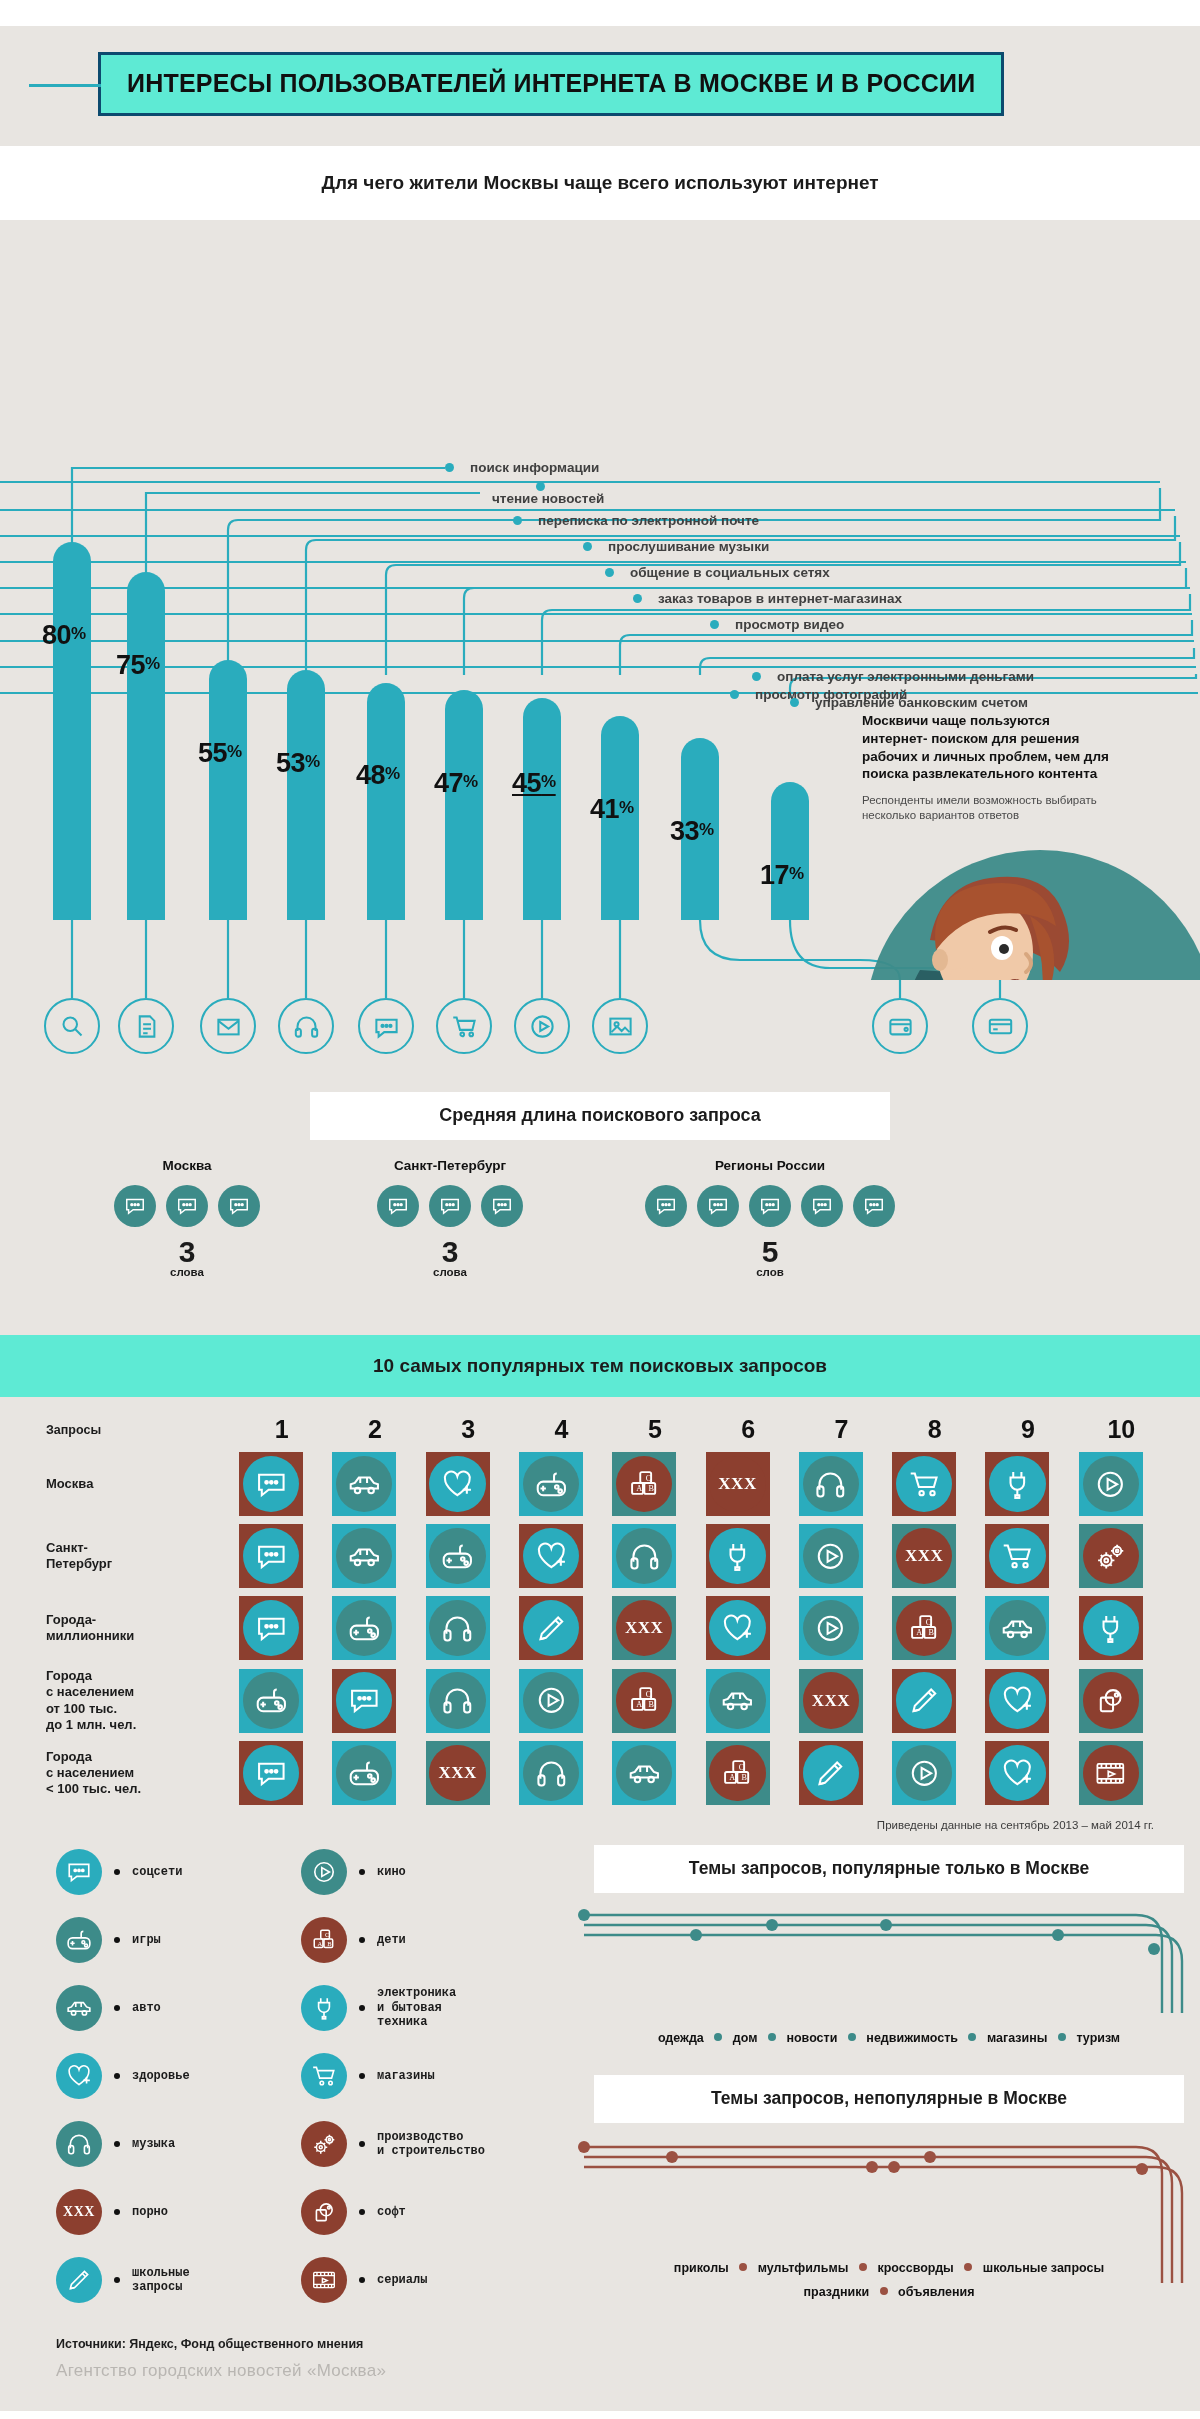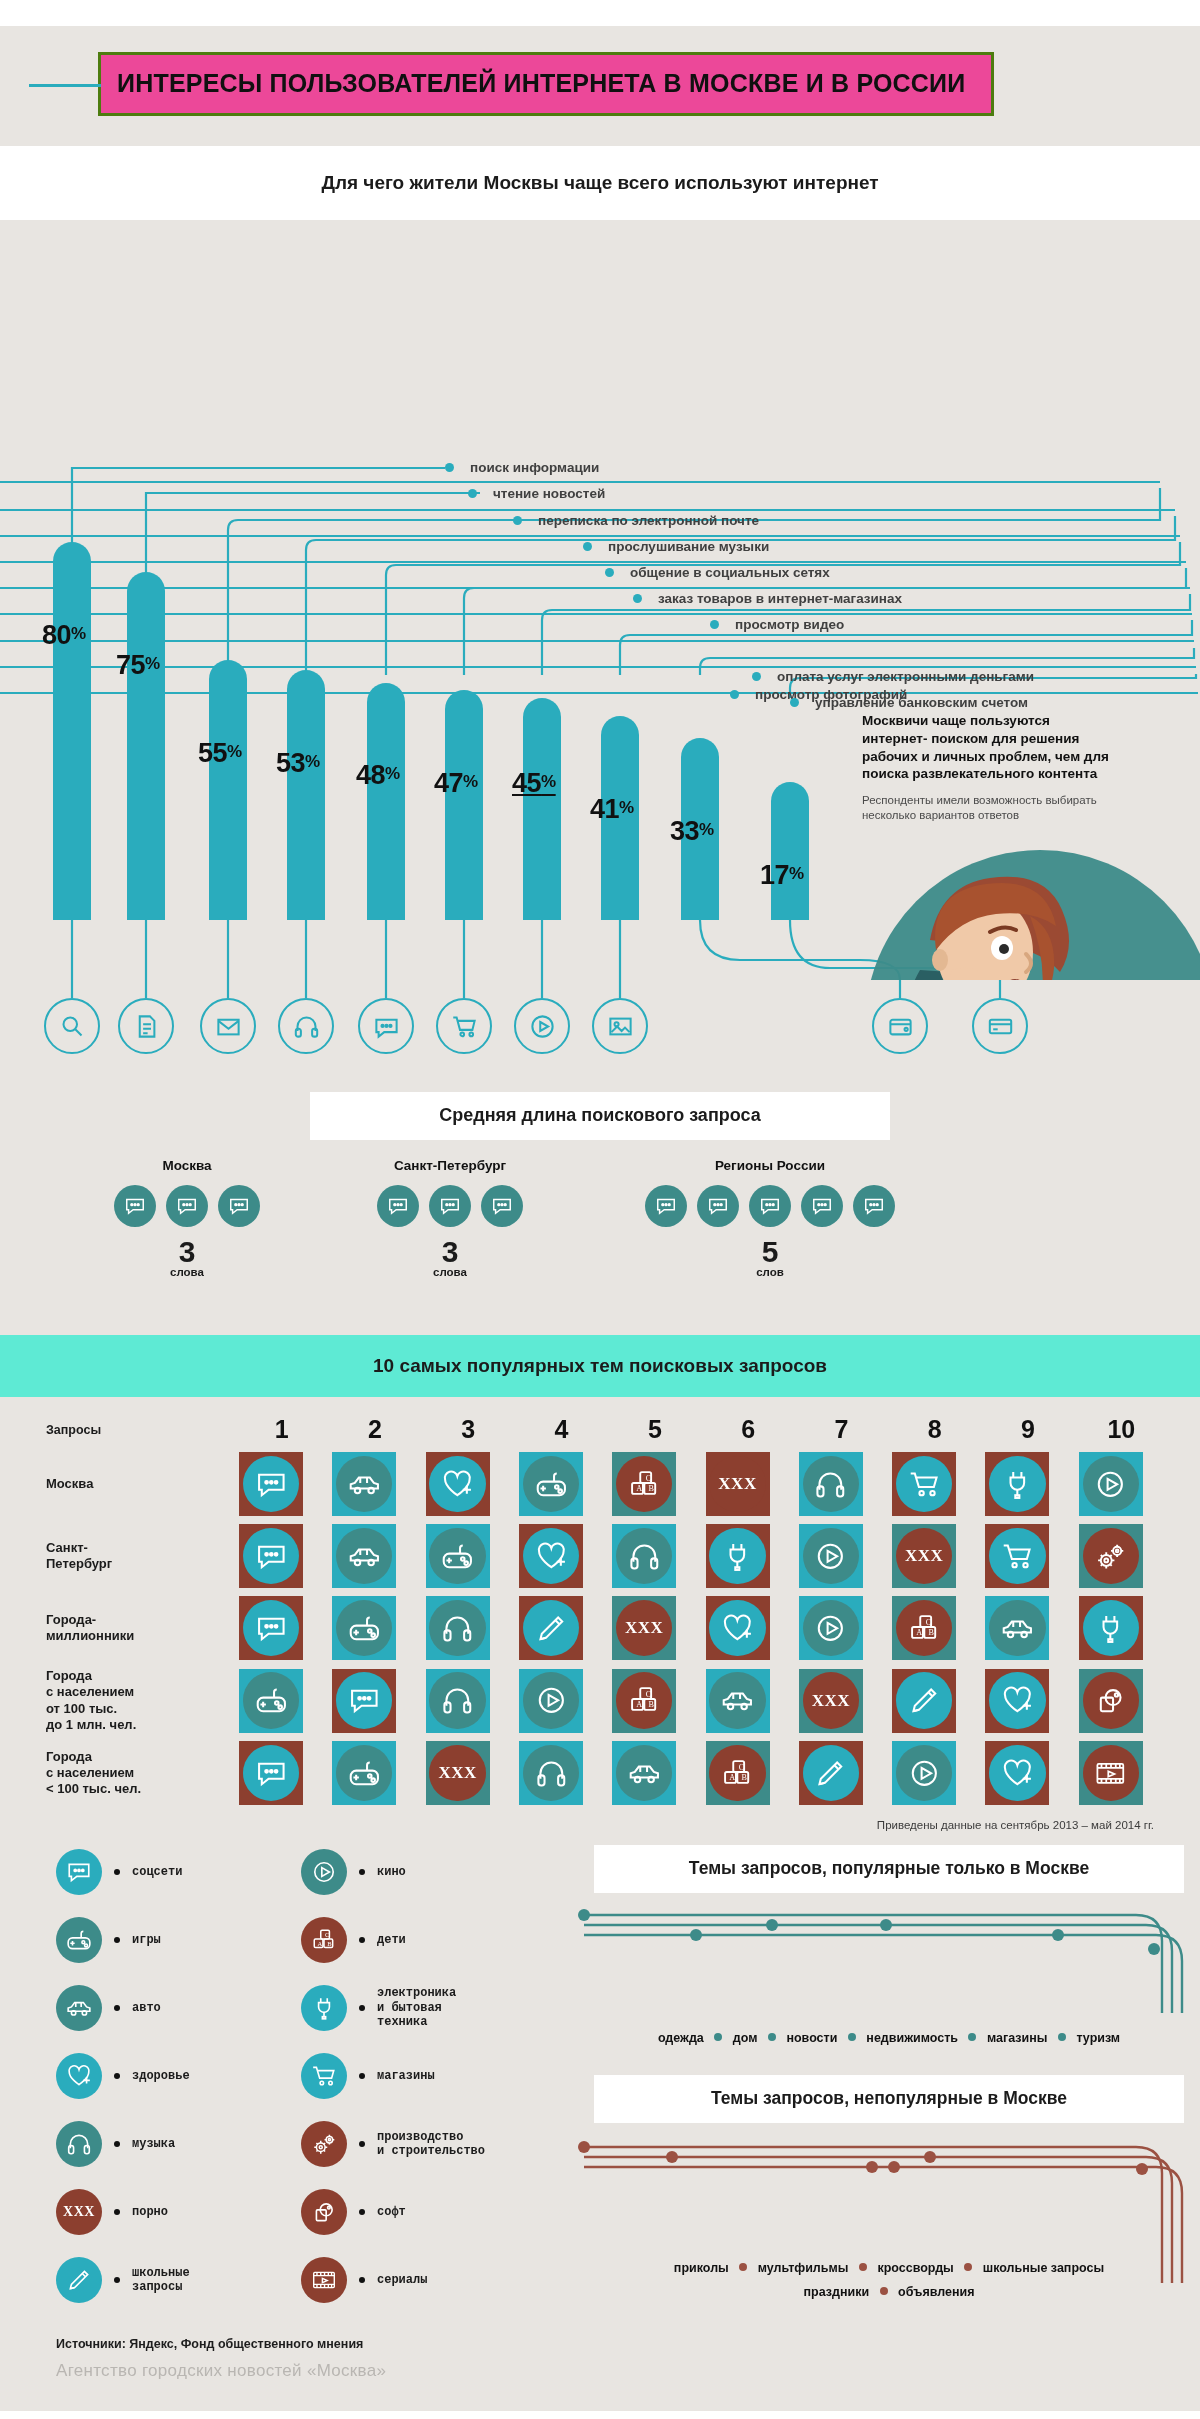--- a/index.html
+++ b/index.html
@@ -13,23 +13,23 @@
 
   
   .band-grey { background: #e8e5e1; }
   .band-white { background: #ffffff; }
 
   
   .header-band { padding: 26px 0 30px 0; }
   .title-box {
     margin-left: 98px;
     display: inline-block;
-    background: #ec4899;
-    border: 3px solid #4d7c0f;
-    padding: 14px 26px 15px 16px;
+    background: #5eead4;
+    border: 3px solid #0c4a6e;
+    padding: 14px 26px 15px 26px;
     position: relative;
   }
   .title-box::before {
     content: "";
     position: absolute;
     left: -72px; top: 50%;
     width: 72px; height: 3px;
     background: #2aacbd;
   }
   .title-text {
@@ -320,21 +320,21 @@
         <line x1="0" y1="447" x2="1196" y2="447"></line>
         <line x1="0" y1="473" x2="1198" y2="473"></line>
       </g>
     </svg>
 
     <div class="labels">
       <div class="label-row" style="left:445px; top:214px;">
         <span class="label-dot"></span>
         <span class="label-text">поиск информации</span>
       </div>
-      <div class="label-row" style="left:468px; top:240px;">
+      <div class="label-row" style="left:492px; top:240px;flex-direction:column;">
         <span class="label-dot"></span>
         <span class="label-text">чтение новостей</span>
       </div>
       <div class="label-row" style="left:513px; top:267px;">
         <span class="label-dot"></span>
         <span class="label-text">переписка по электронной почте</span>
       </div>
       <div class="label-row" style="left:583px; top:293px;">
         <span class="label-dot"></span>
         <span class="label-text">прослушивание музыки</span>

